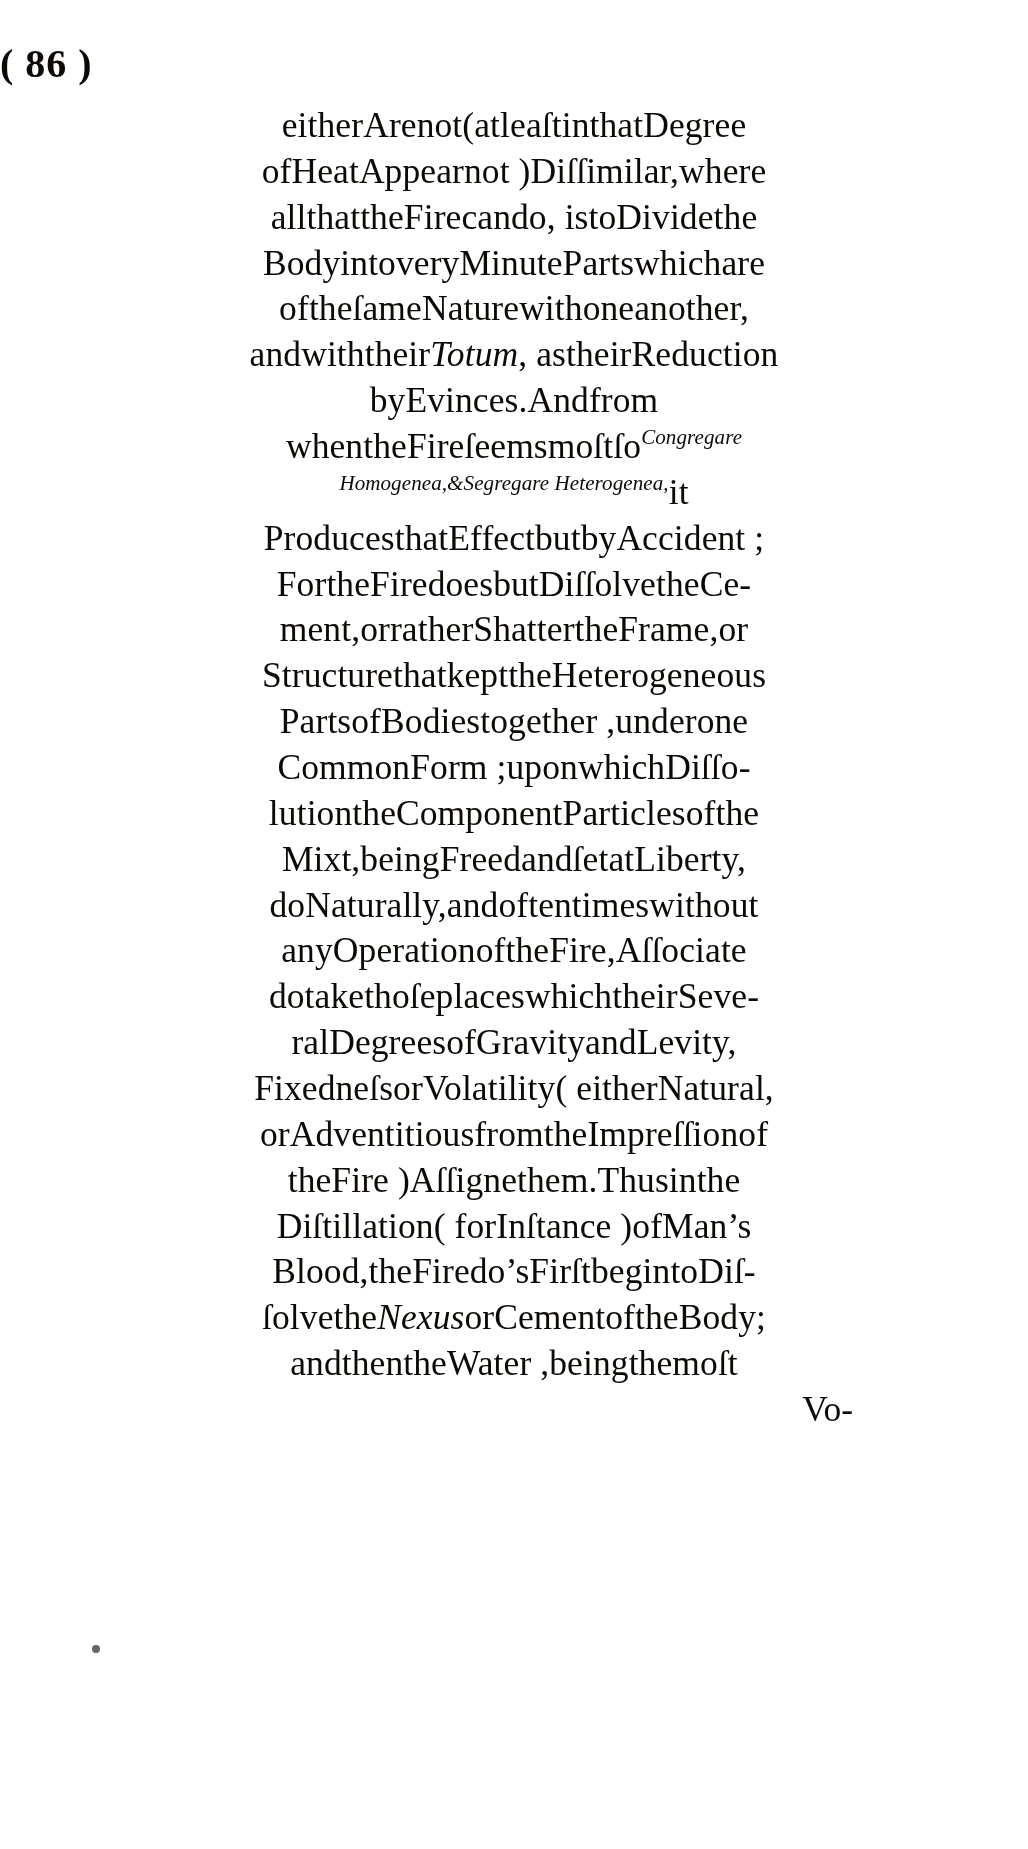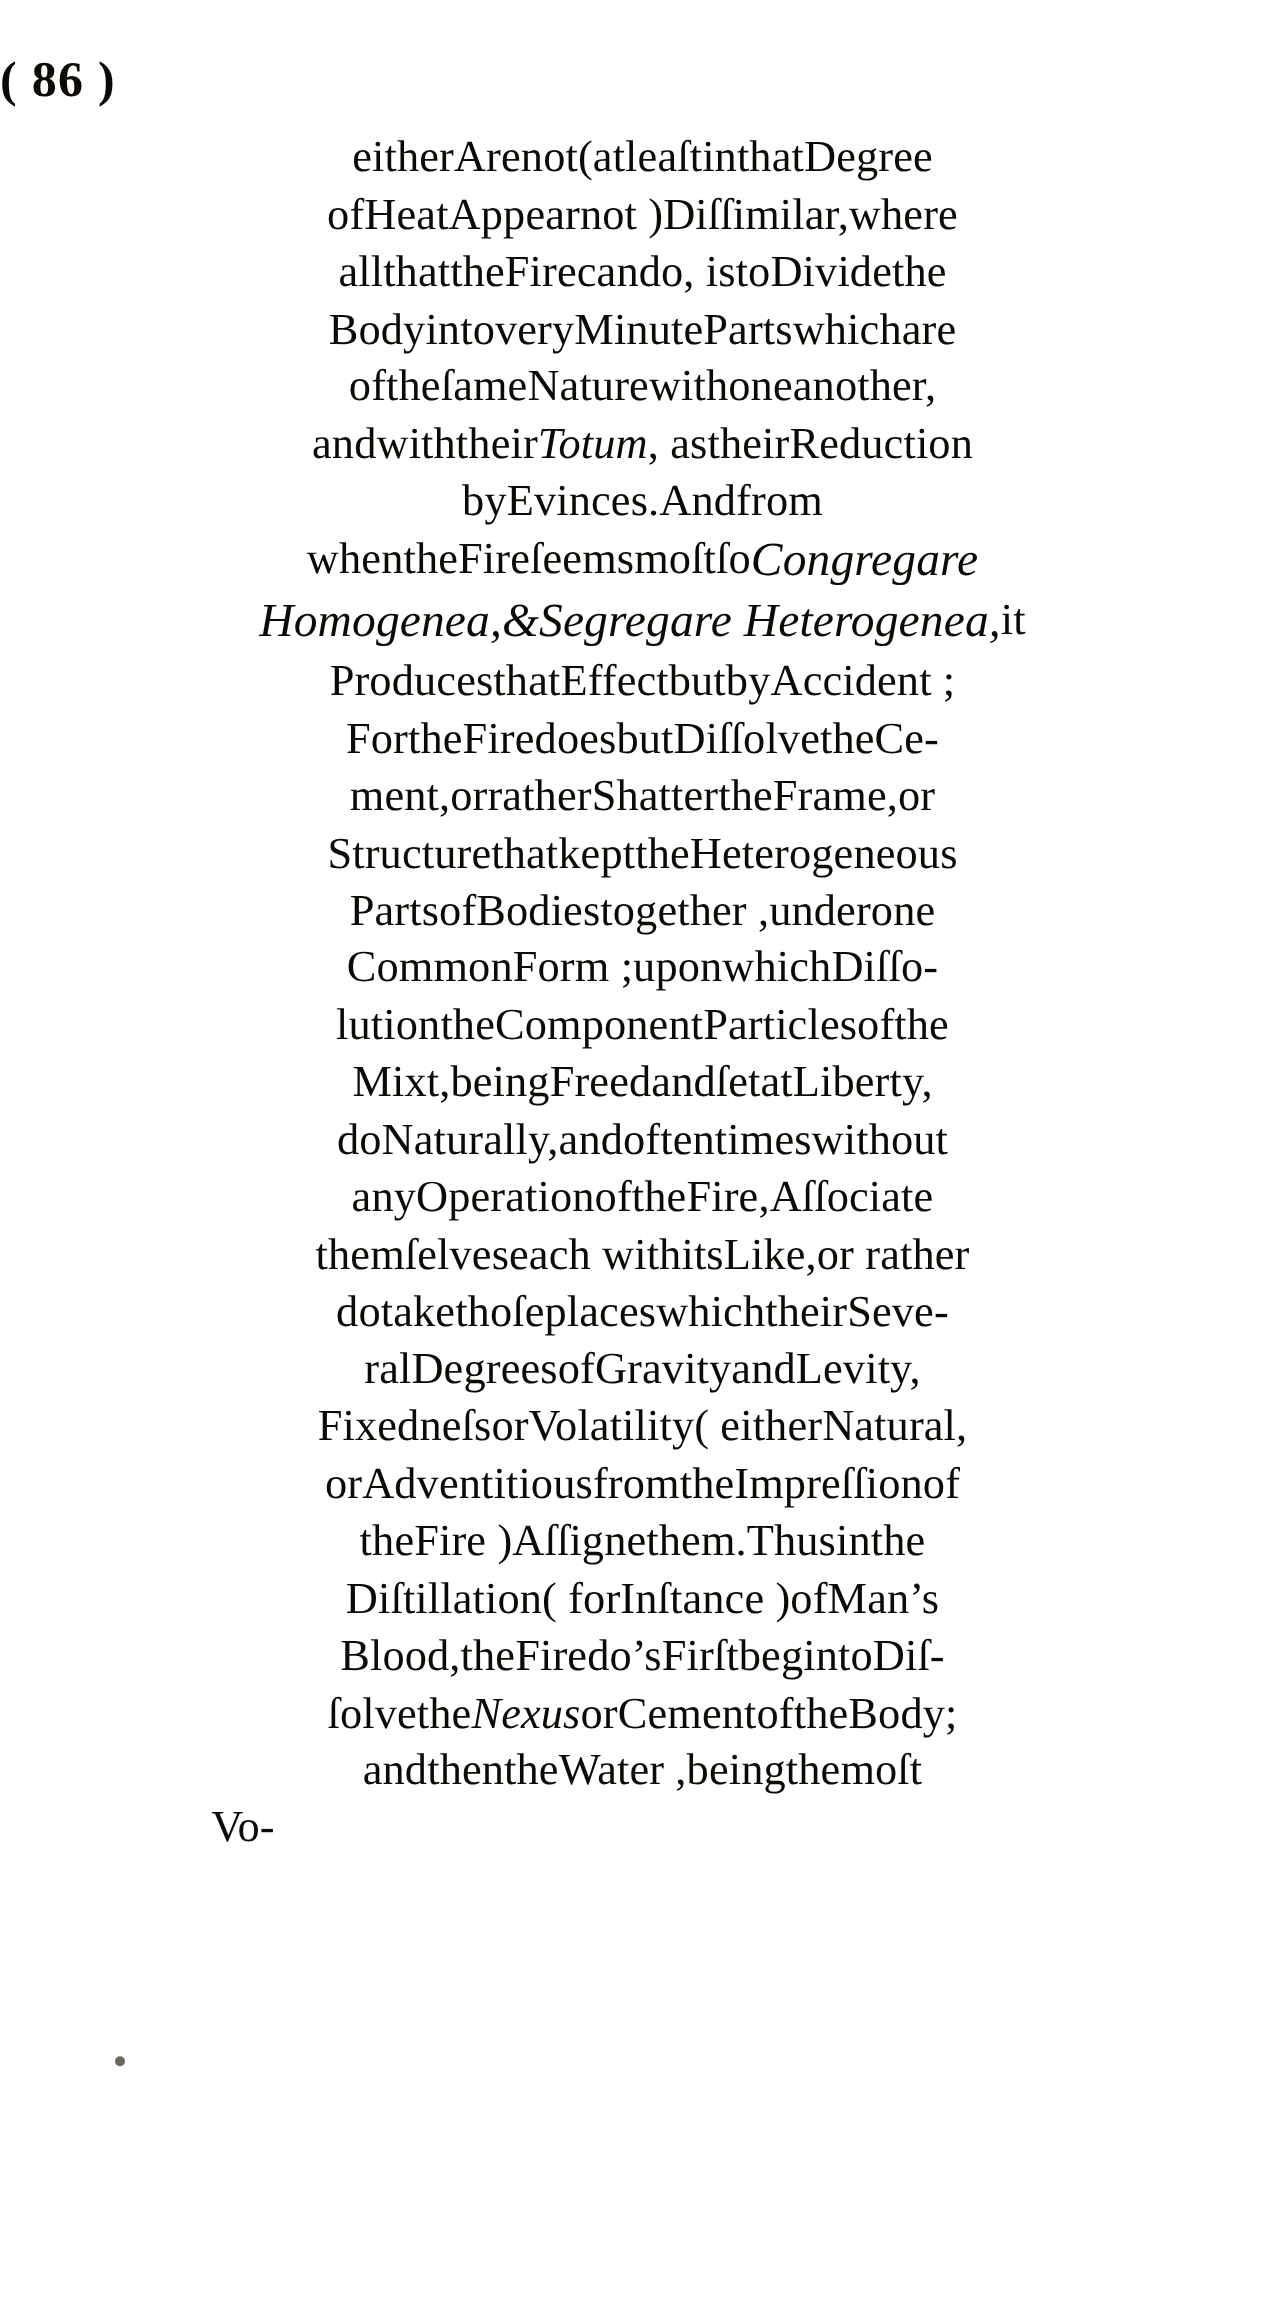--- a/index.html
+++ b/index.html
@@ -48,24 +48,24 @@
     display: flex;
     justify-content: center;
   }
   .line.justify > span {
     white-space: pre;
   }
   .ital {
     font-style: italic;
   }
   .smaller {
-    font-size: 38px;
+    font-size: 21px;
   }
   .tail {
-    text-align: left;
+    text-align: right;
     width: 690px;
     margin: 0 auto;
     font-size: 35.5px;
     line-height: 1.278;
     padding-right: 6px;
     box-sizing: border-box;
   }
   .sidemark {
     position: absolute;
     left: 92px;
@@ -261,27 +261,20 @@
 
     <span class="line justify">
       <span>any</span>
         <span>Operation</span>
         <span>of</span>
         <span>the</span>
         <span>Fire,</span>
         <span>Aſſociate</span>
     </span>
 
-    <span class="line justify">
-      <span>themſelves</span>
-        <span>each with</span>
-        <span>its</span>
-        <span>Like,</span>
-        <span>or rather</span>
-    </span>
 
     <span class="line justify">
       <span>do</span>
         <span>take</span>
         <span>thoſe</span>
         <span>places</span>
         <span>which</span>
         <span>their</span>
         <span>Seve-</span>
     </span>

